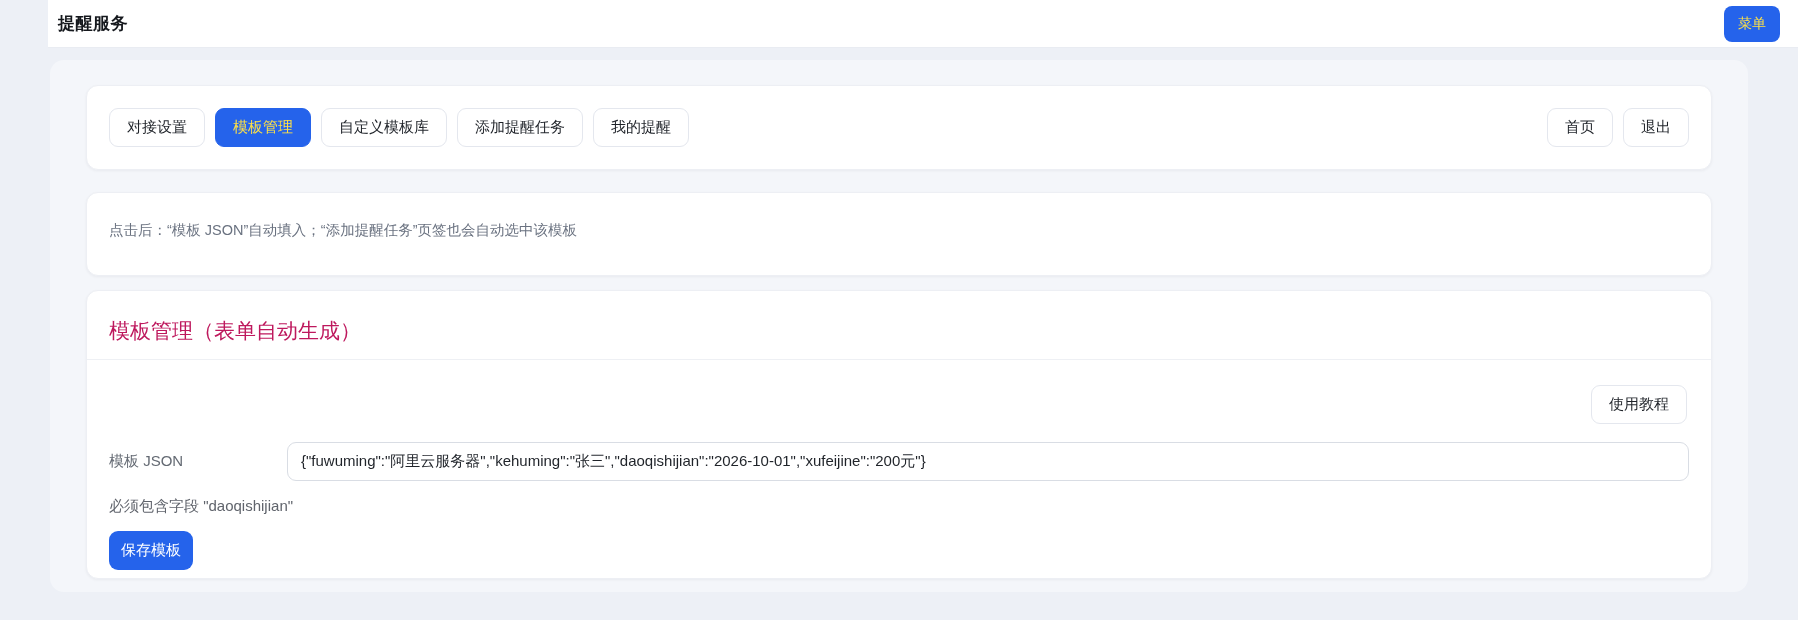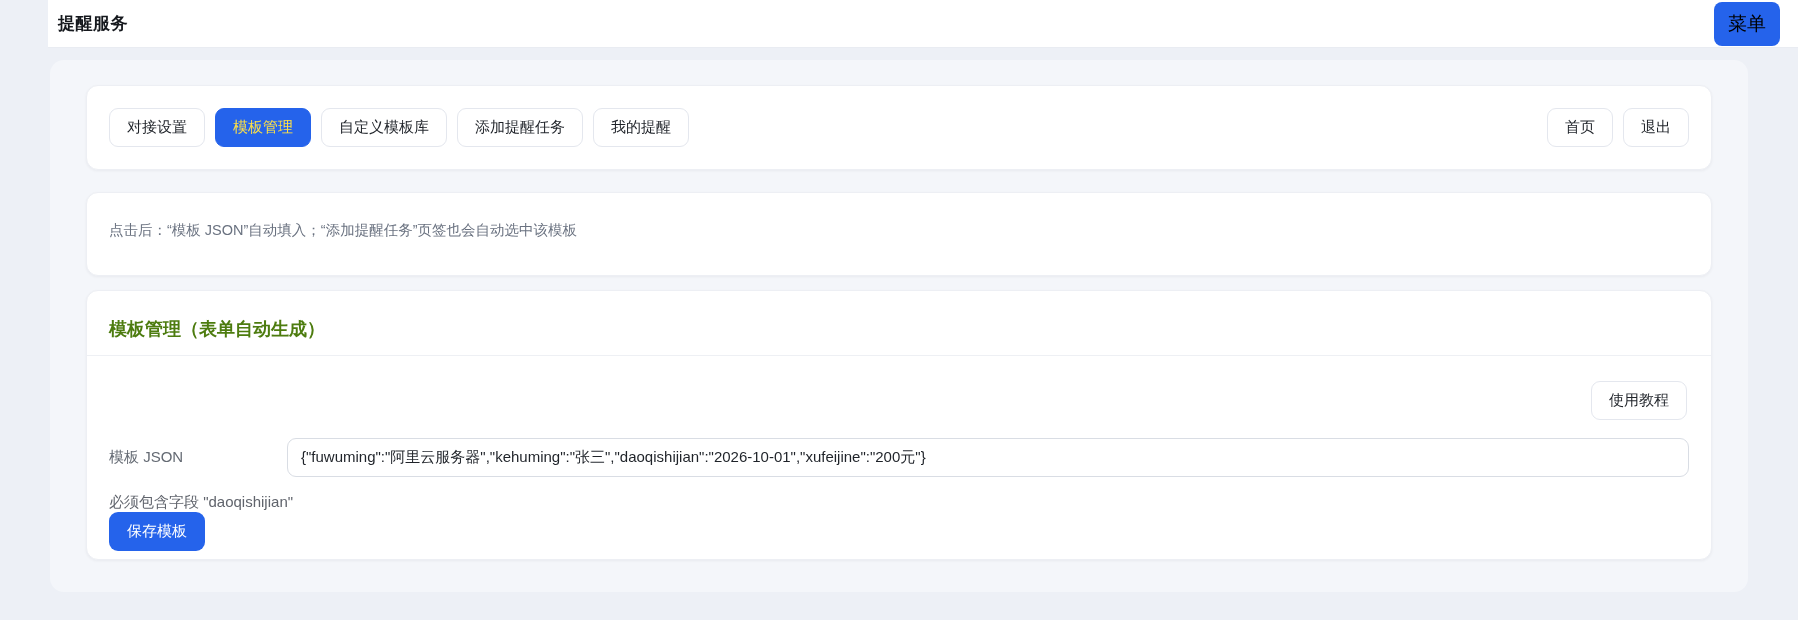--- a/index.html
+++ b/index.html
@@ -14,22 +14,22 @@
   
   .topbar {
     height:48px; background:#ffffff;
     border-bottom:1px solid #e9ecf2;
     display:flex; align-items:center; justify-content:space-between;
     padding:0 18px 0 10px;
     margin-left:48px;
   }
   .topbar-title { font-size:17px; font-weight:bold; color:#15181d; letter-spacing:.5px; }
   .menu-btn {
-    background:#2563eb; color:#000000; border:none; border-radius:8px;
-    padding:9px 14px; font-size:19px; cursor:pointer;
+    background:#2563eb; color:#fde047; border:none; border-radius:8px;
+    padding:9px 14px; font-size:14px; cursor:pointer;
     font-family:"Liberation Sans", sans-serif;
   }
 
   
   .outer {
     margin:12px 50px 0 50px;
     height:532px;
     background:#f4f6fa;
     border-radius:14px;
     padding:25px 36px 17px 36px;
@@ -61,40 +61,41 @@
   
   .notice-card { padding:22px 22px 30px 22px; margin-bottom:14px; }
   .notice-line { font-size:14.5px; color:#6a7280; line-height:30px; }
 
   
   .section-card { padding:0; }
   .section-header {
     padding:26px 22px 14px 22px;
     border-bottom:1px solid #eef0f4;
   }
-  .section-title { font-size:18px; font-weight:bold; color:#4d7c0f; }
+  .section-title { font-size:21px; font-weight:normal; color:#be185d; }
   .section-body { padding:25px 22px 8px 22px; }
 
   .tutorial-row { display:flex; justify-content:flex-end; }
 
   .form-row { display:flex; align-items:center; margin-top:18px; }
   .form-label { width:178px; font-size:15px; color:#646a73; flex:0 0 178px; }
   .json-input {
     flex:1; height:39px;
     border:1px solid #d9dde4; border-radius:9px;
     padding:0 13px; font-size:15px; color:#1f2329;
     background:#fff; outline:none;
     font-family:"Liberation Sans", sans-serif;
   }
 
   .helper-text { margin-top:16px; font-size:15px; color:#60646c; }
 
   .save-btn {
+    margin-top:15px;
     background:#2563eb; color:#fff; border:none; border-radius:9px;
-    padding:10px 18px; font-size:15px; cursor:pointer;
+    padding:10px 12px; font-size:15px; cursor:pointer;
     font-family:"Liberation Sans", sans-serif;
   }
 </style>
 </head>
 <body>
 
 <div class="topbar">
   <div class="topbar-title">提醒服务</div>
   <button class="menu-btn">菜单</button>
 </div>

